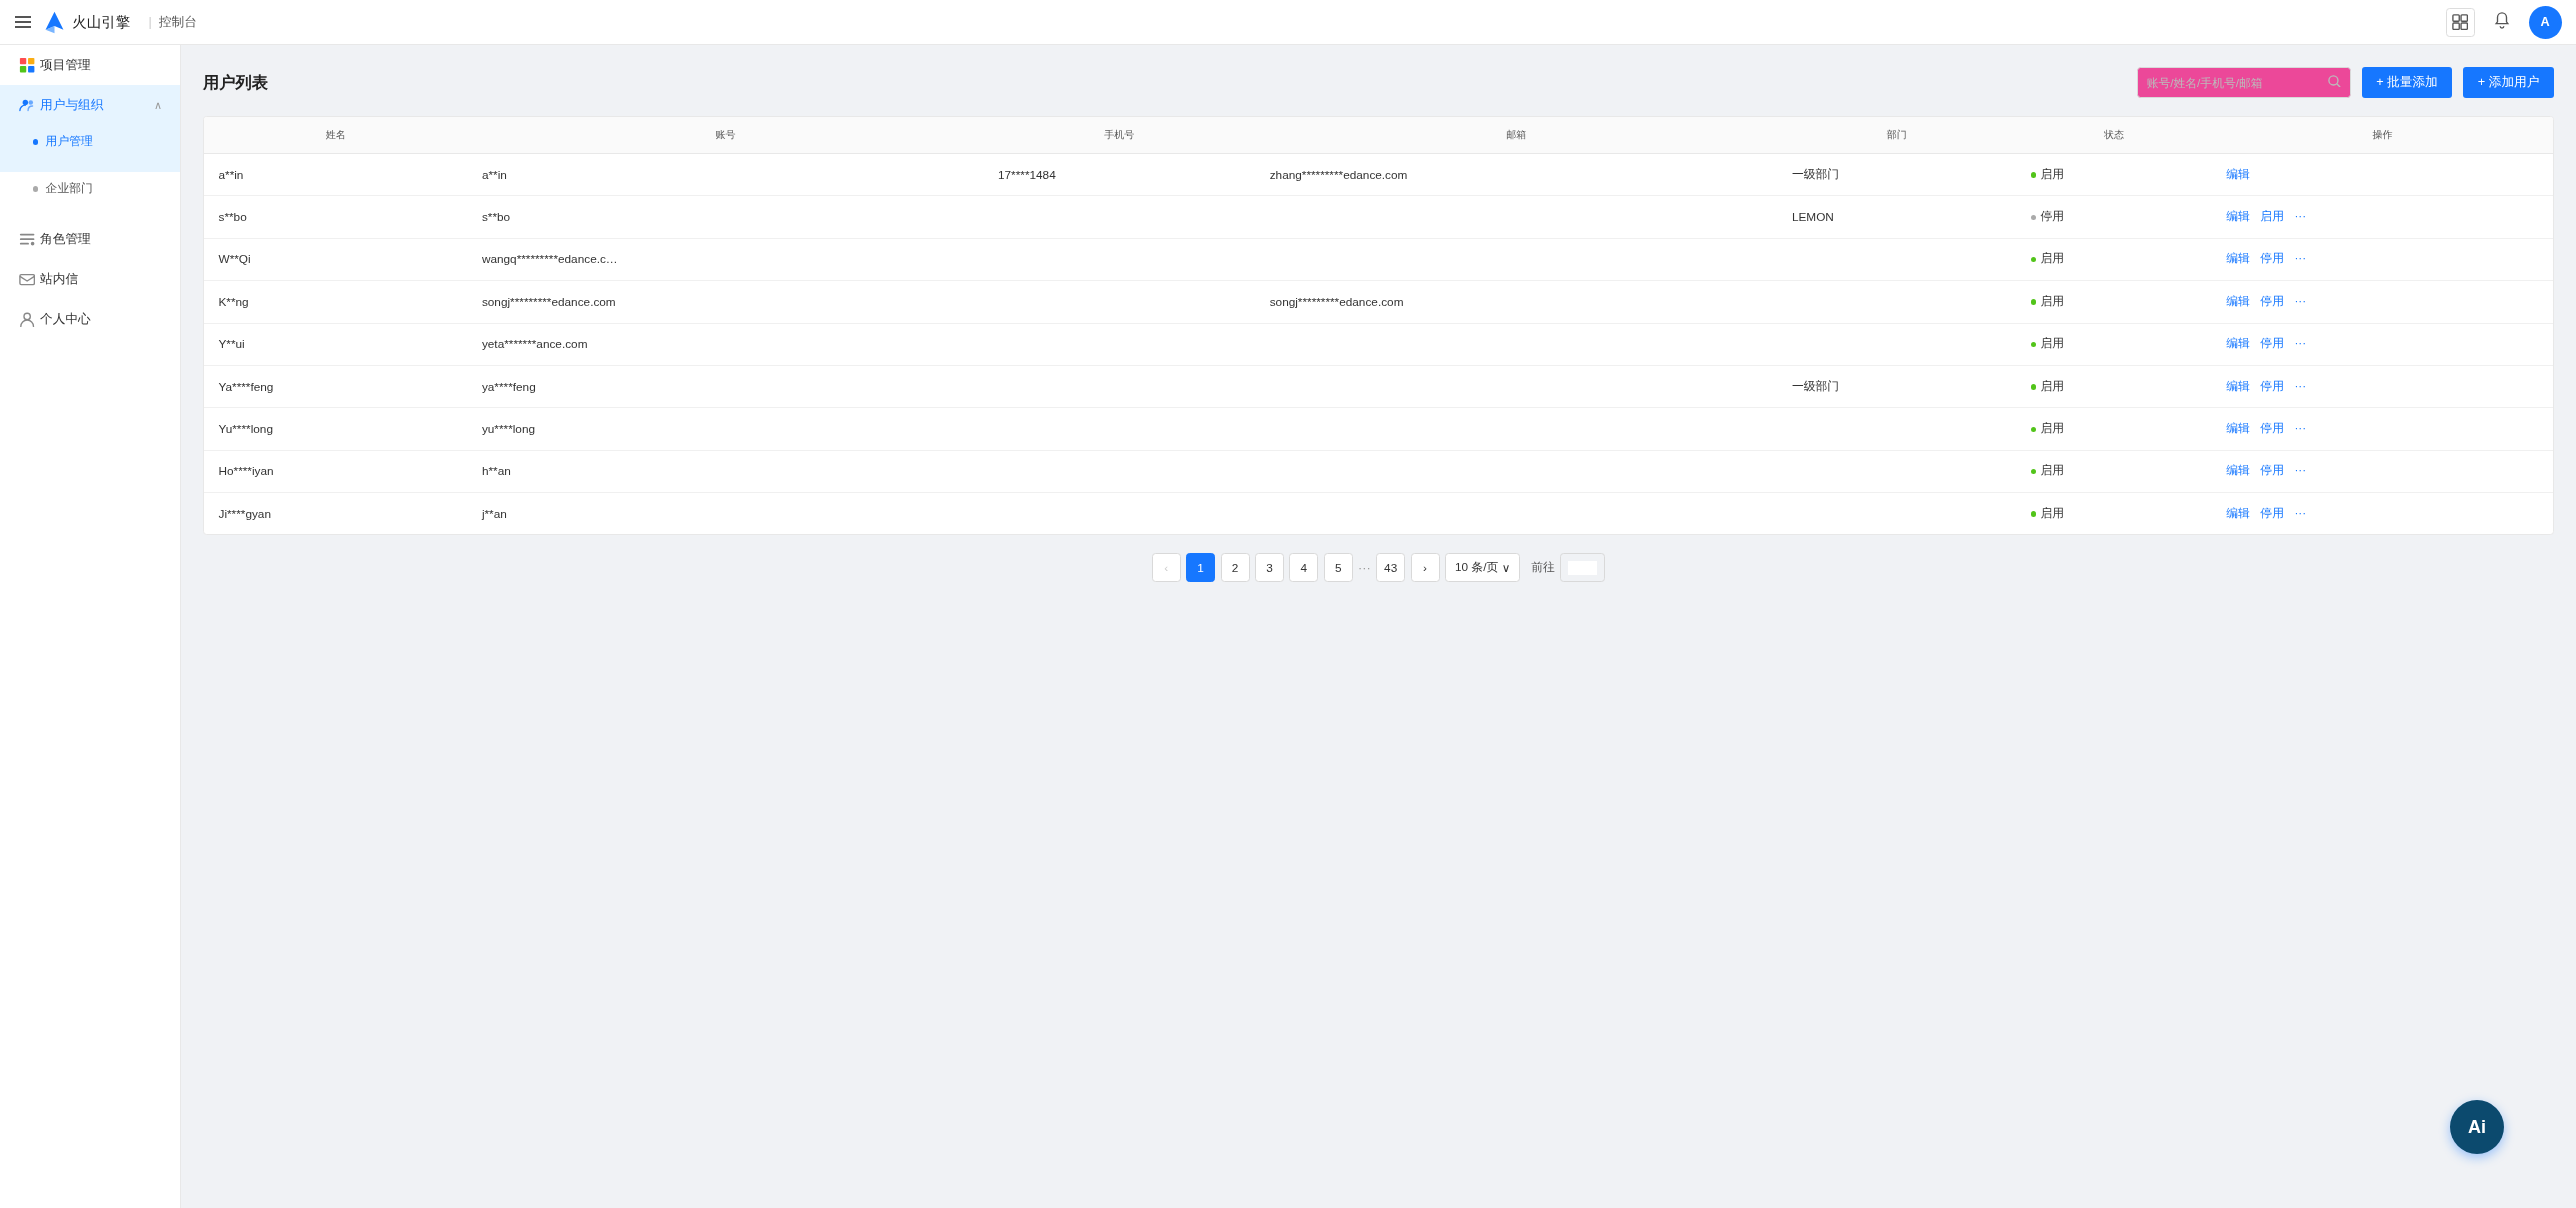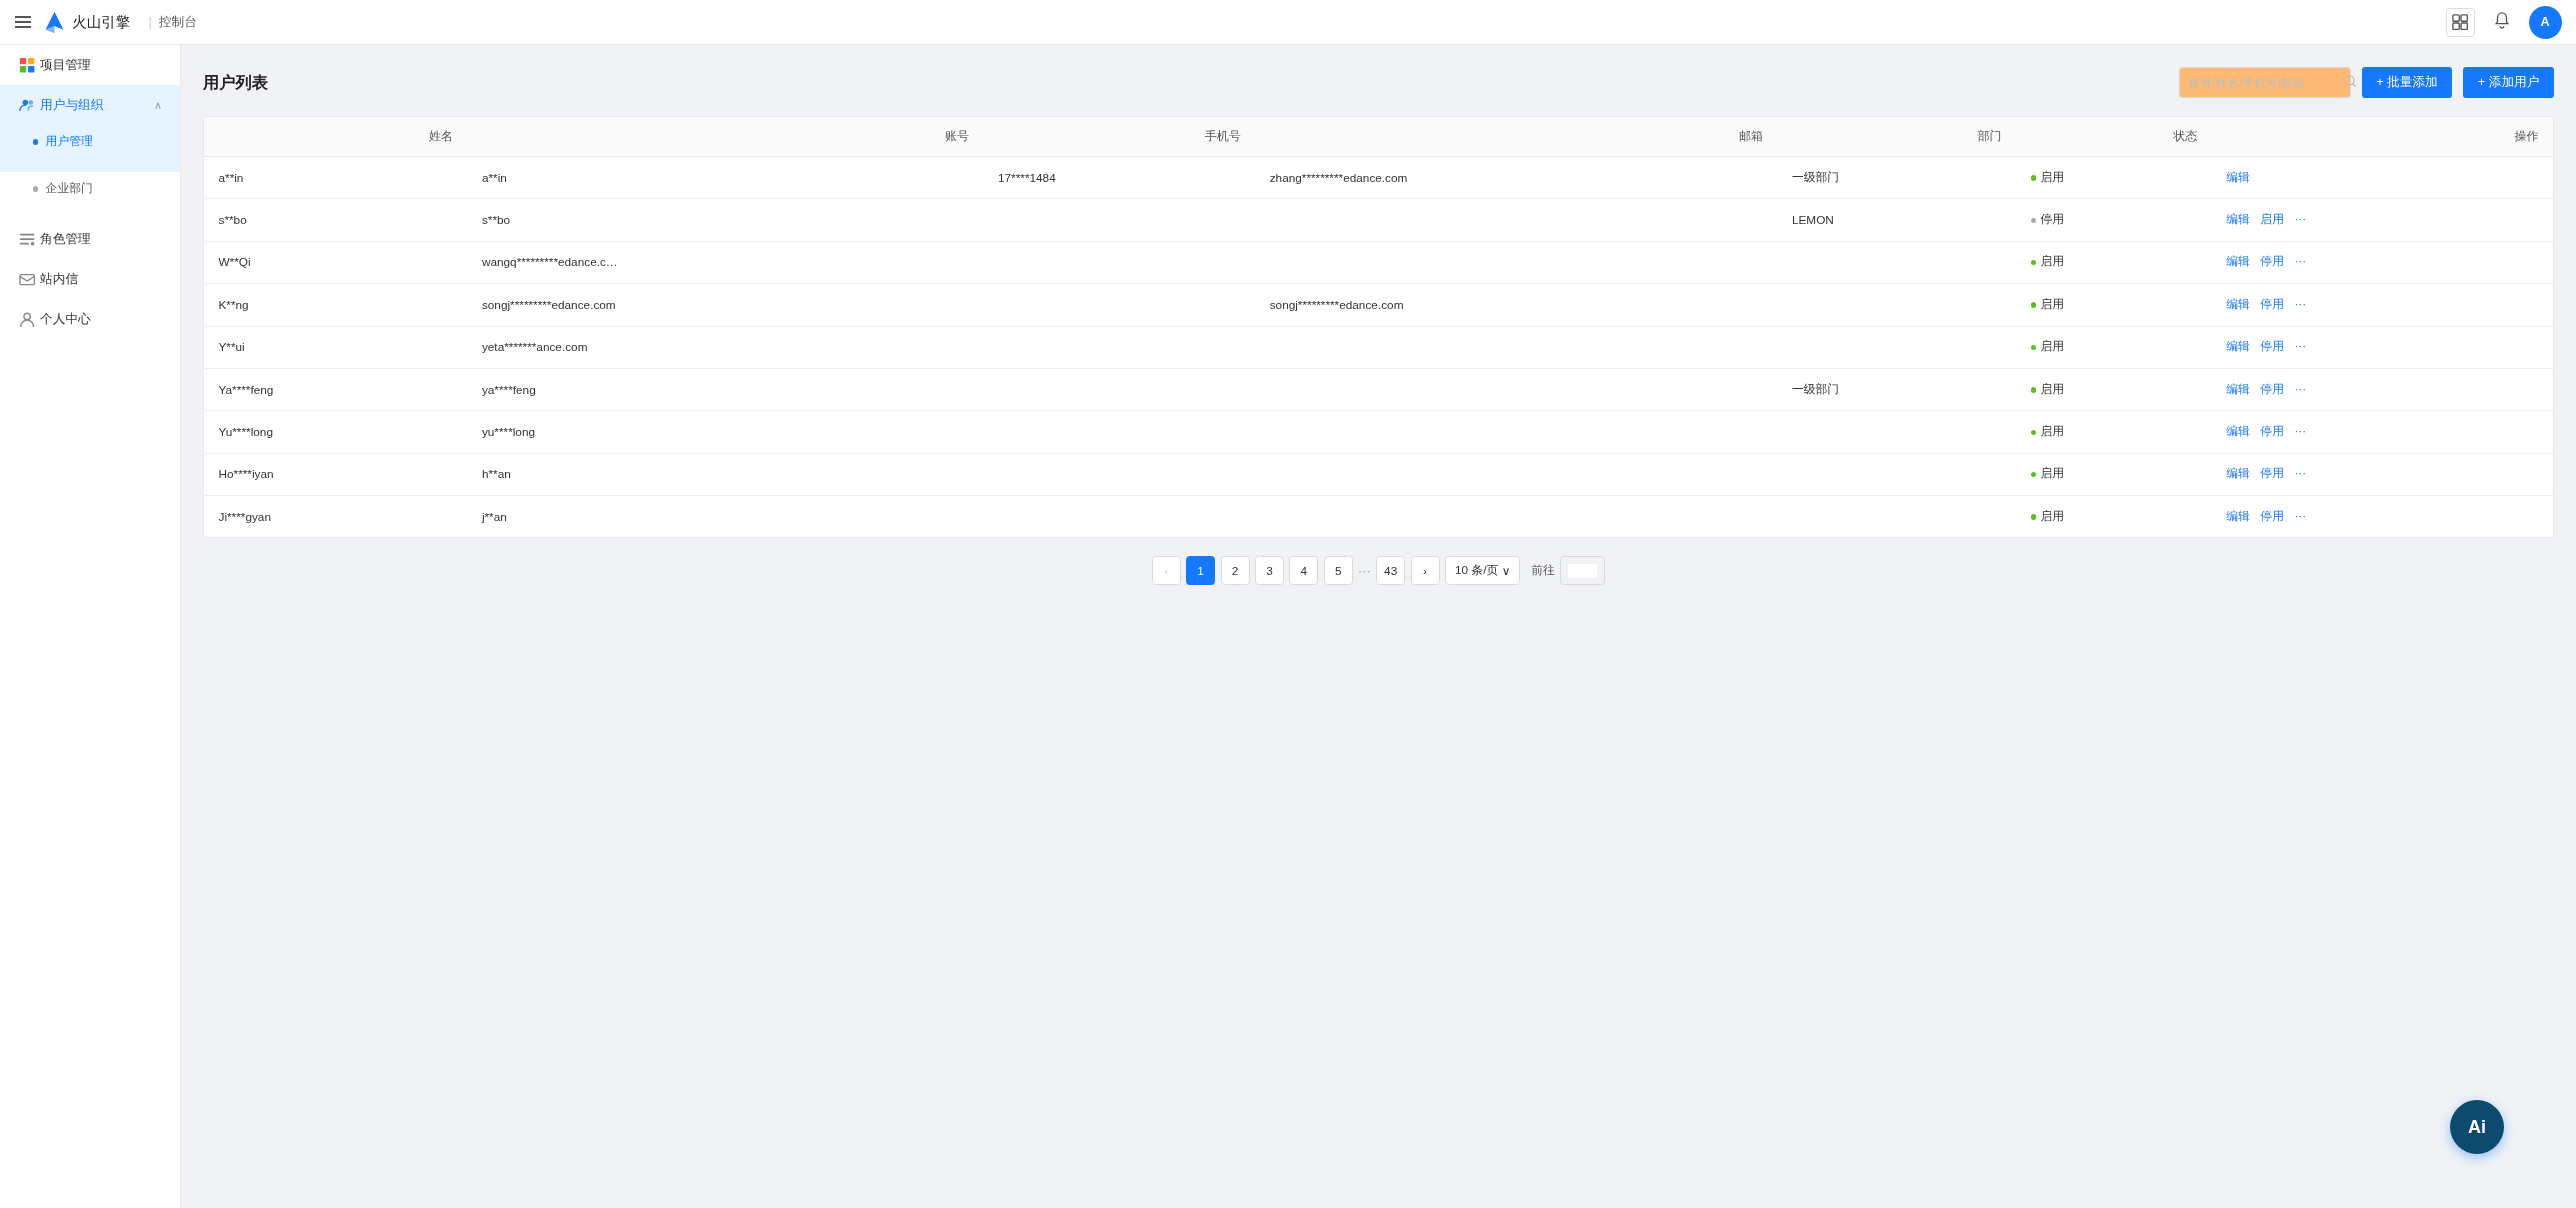--- a/index.html
+++ b/index.html
@@ -33,32 +33,32 @@
     .sidebar-sub-item { display: flex; align-items: center; gap: 7.2px; padding: 9px 18px 22px 33px; cursor: pointer; font-size: 11.8px; color: #555; }
     .sidebar-sub-item.active { color: #1677ff; background: #e6f4ff; font-weight: 500; }
     .sidebar-sub-item .dot { width: 5.4px; height: 5.4px; border-radius: 50%; background: #1677ff; flex-shrink: 0; }
     .sidebar-sub-item .dot-gray { background: #aaa; }
 
     
     .main { flex: 1; overflow-y: auto; padding: 22px; }
     .page-header { display: flex; align-items: center; justify-content: space-between; margin-bottom: 18px; }
     .page-title { font-size: 16.3px; font-weight: 600; color: #222; }
     .header-actions { display: flex; align-items: center; gap: 11px; }
-    .search-box { display: flex; align-items: center; border: 0.9px solid #d9d9d9; border-radius: 3.6px; background: #fdba74; padding: 0 9px; height: 31px; width: 172px; }
+    .search-box { display: flex; align-items: center; border: 0.9px solid #d9d9d9; border-radius: 3.6px; background: #ec4899; padding: 0 9px; height: 31px; width: 214px; }
     .search-box input { border: none; outline: none; font-size: 11.8px; color: #333; flex: 1; background: transparent; }
     .search-box input::placeholder { color: #bbb; }
     .search-icon { color: #999; font-size: 12.7px; }
     .btn { display: flex; align-items: center; gap: 5.4px; padding: 0 14.5px; height: 31px; border-radius: 3px; border: none; cursor: pointer; font-size: 12.7px; white-space: nowrap; }
     .btn-primary { background: #1677ff; color: #fff; }
 
     
     .table-container { background: #fff; border-radius: 3.6px; border: 0.9px solid #e8e8e8; overflow: hidden; }
     table { width: 100%; border-collapse: collapse; }
     thead tr { background: #fafafa; }
-    th { padding: 11px 14.5px; text-align: right; font-weight: 500; color: #555; font-size: 12px; border-bottom: 0.9px solid #e8e8e8; }
+    th { padding: 11px 14.5px; text-align: center; font-weight: 500; color: #555; font-size: 10px; border-bottom: 0.9px solid #e8e8e8; }
     td { padding: 12.7px 14.5px; font-size: 11.8px; color: #333; border-bottom: 0.9px solid #f0f0f0; }
     tr:last-child td { border-bottom: none; }
     .status-dot { display: inline-block; width: 5.4px; height: 5.4px; border-radius: 50%; margin-right: 4.5px; }
     .status-dot.active { background: #52c41a; }
     .status-dot.inactive { background: #aaa; }
     .action-link { color: #1677ff; cursor: pointer; font-size: 11.8px; }
     .action-sep { color: #d9d9d9; margin: 0 3.6px; }
     .action-more { color: #1677ff; cursor: pointer; }
 
     

